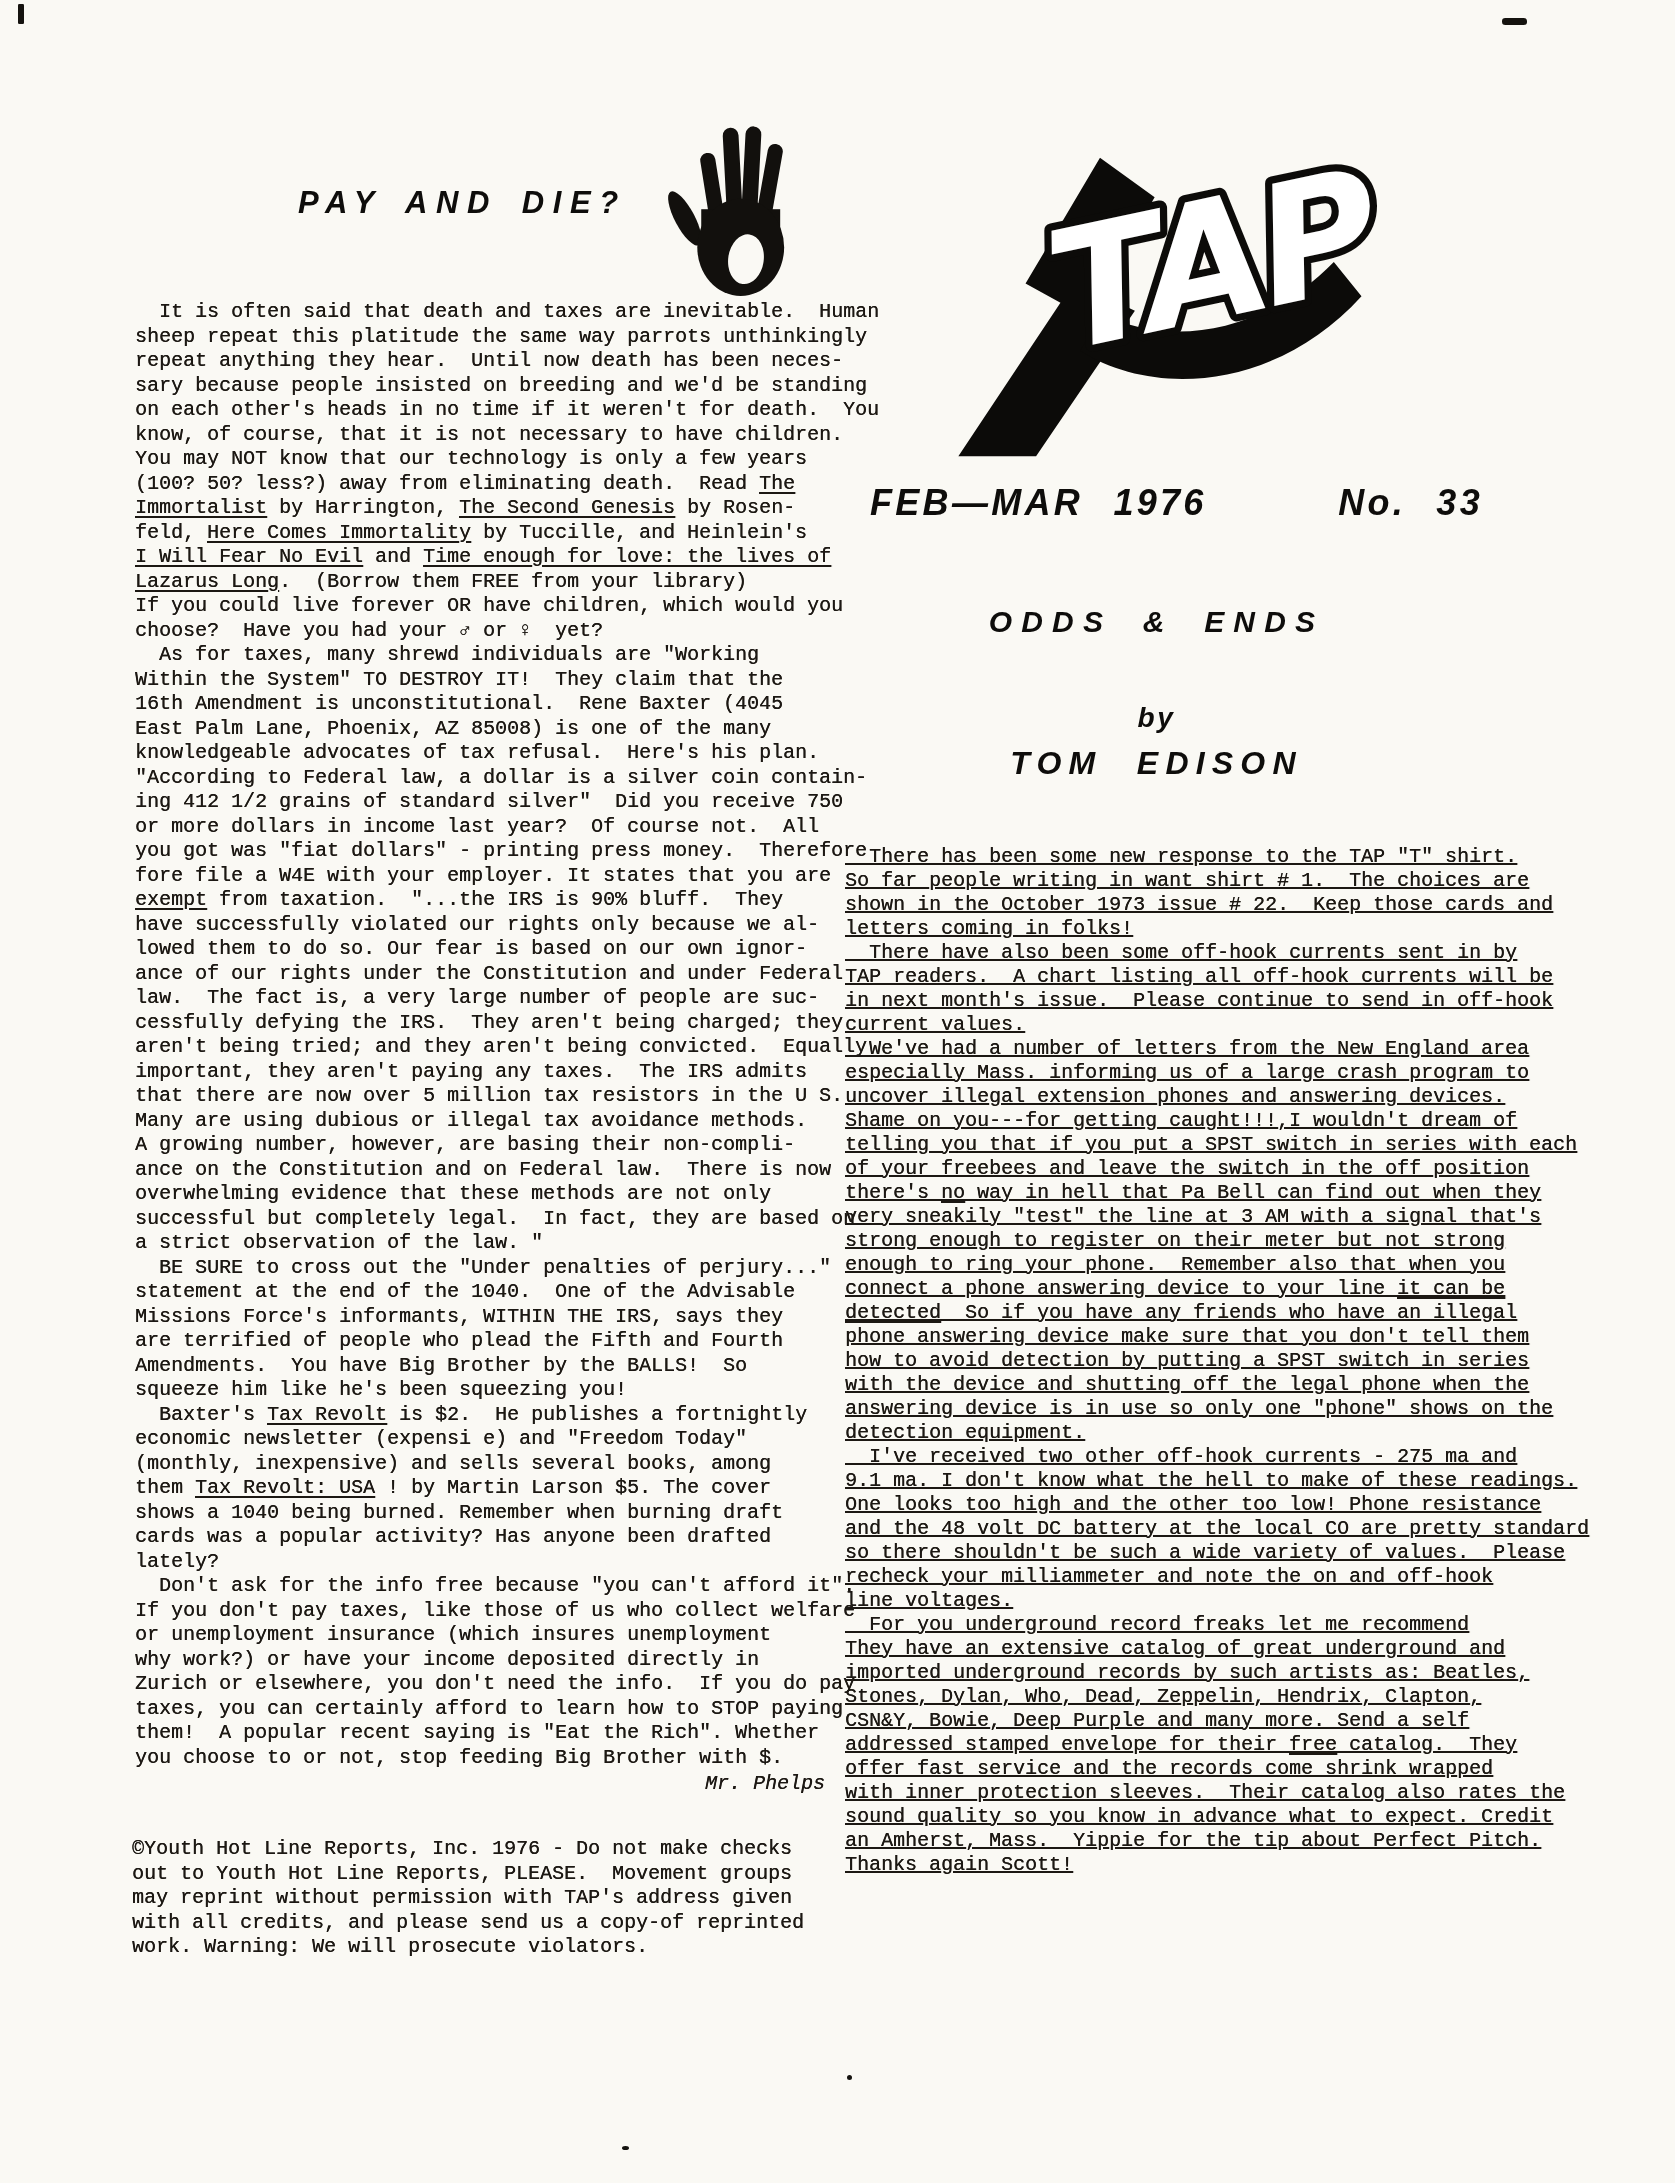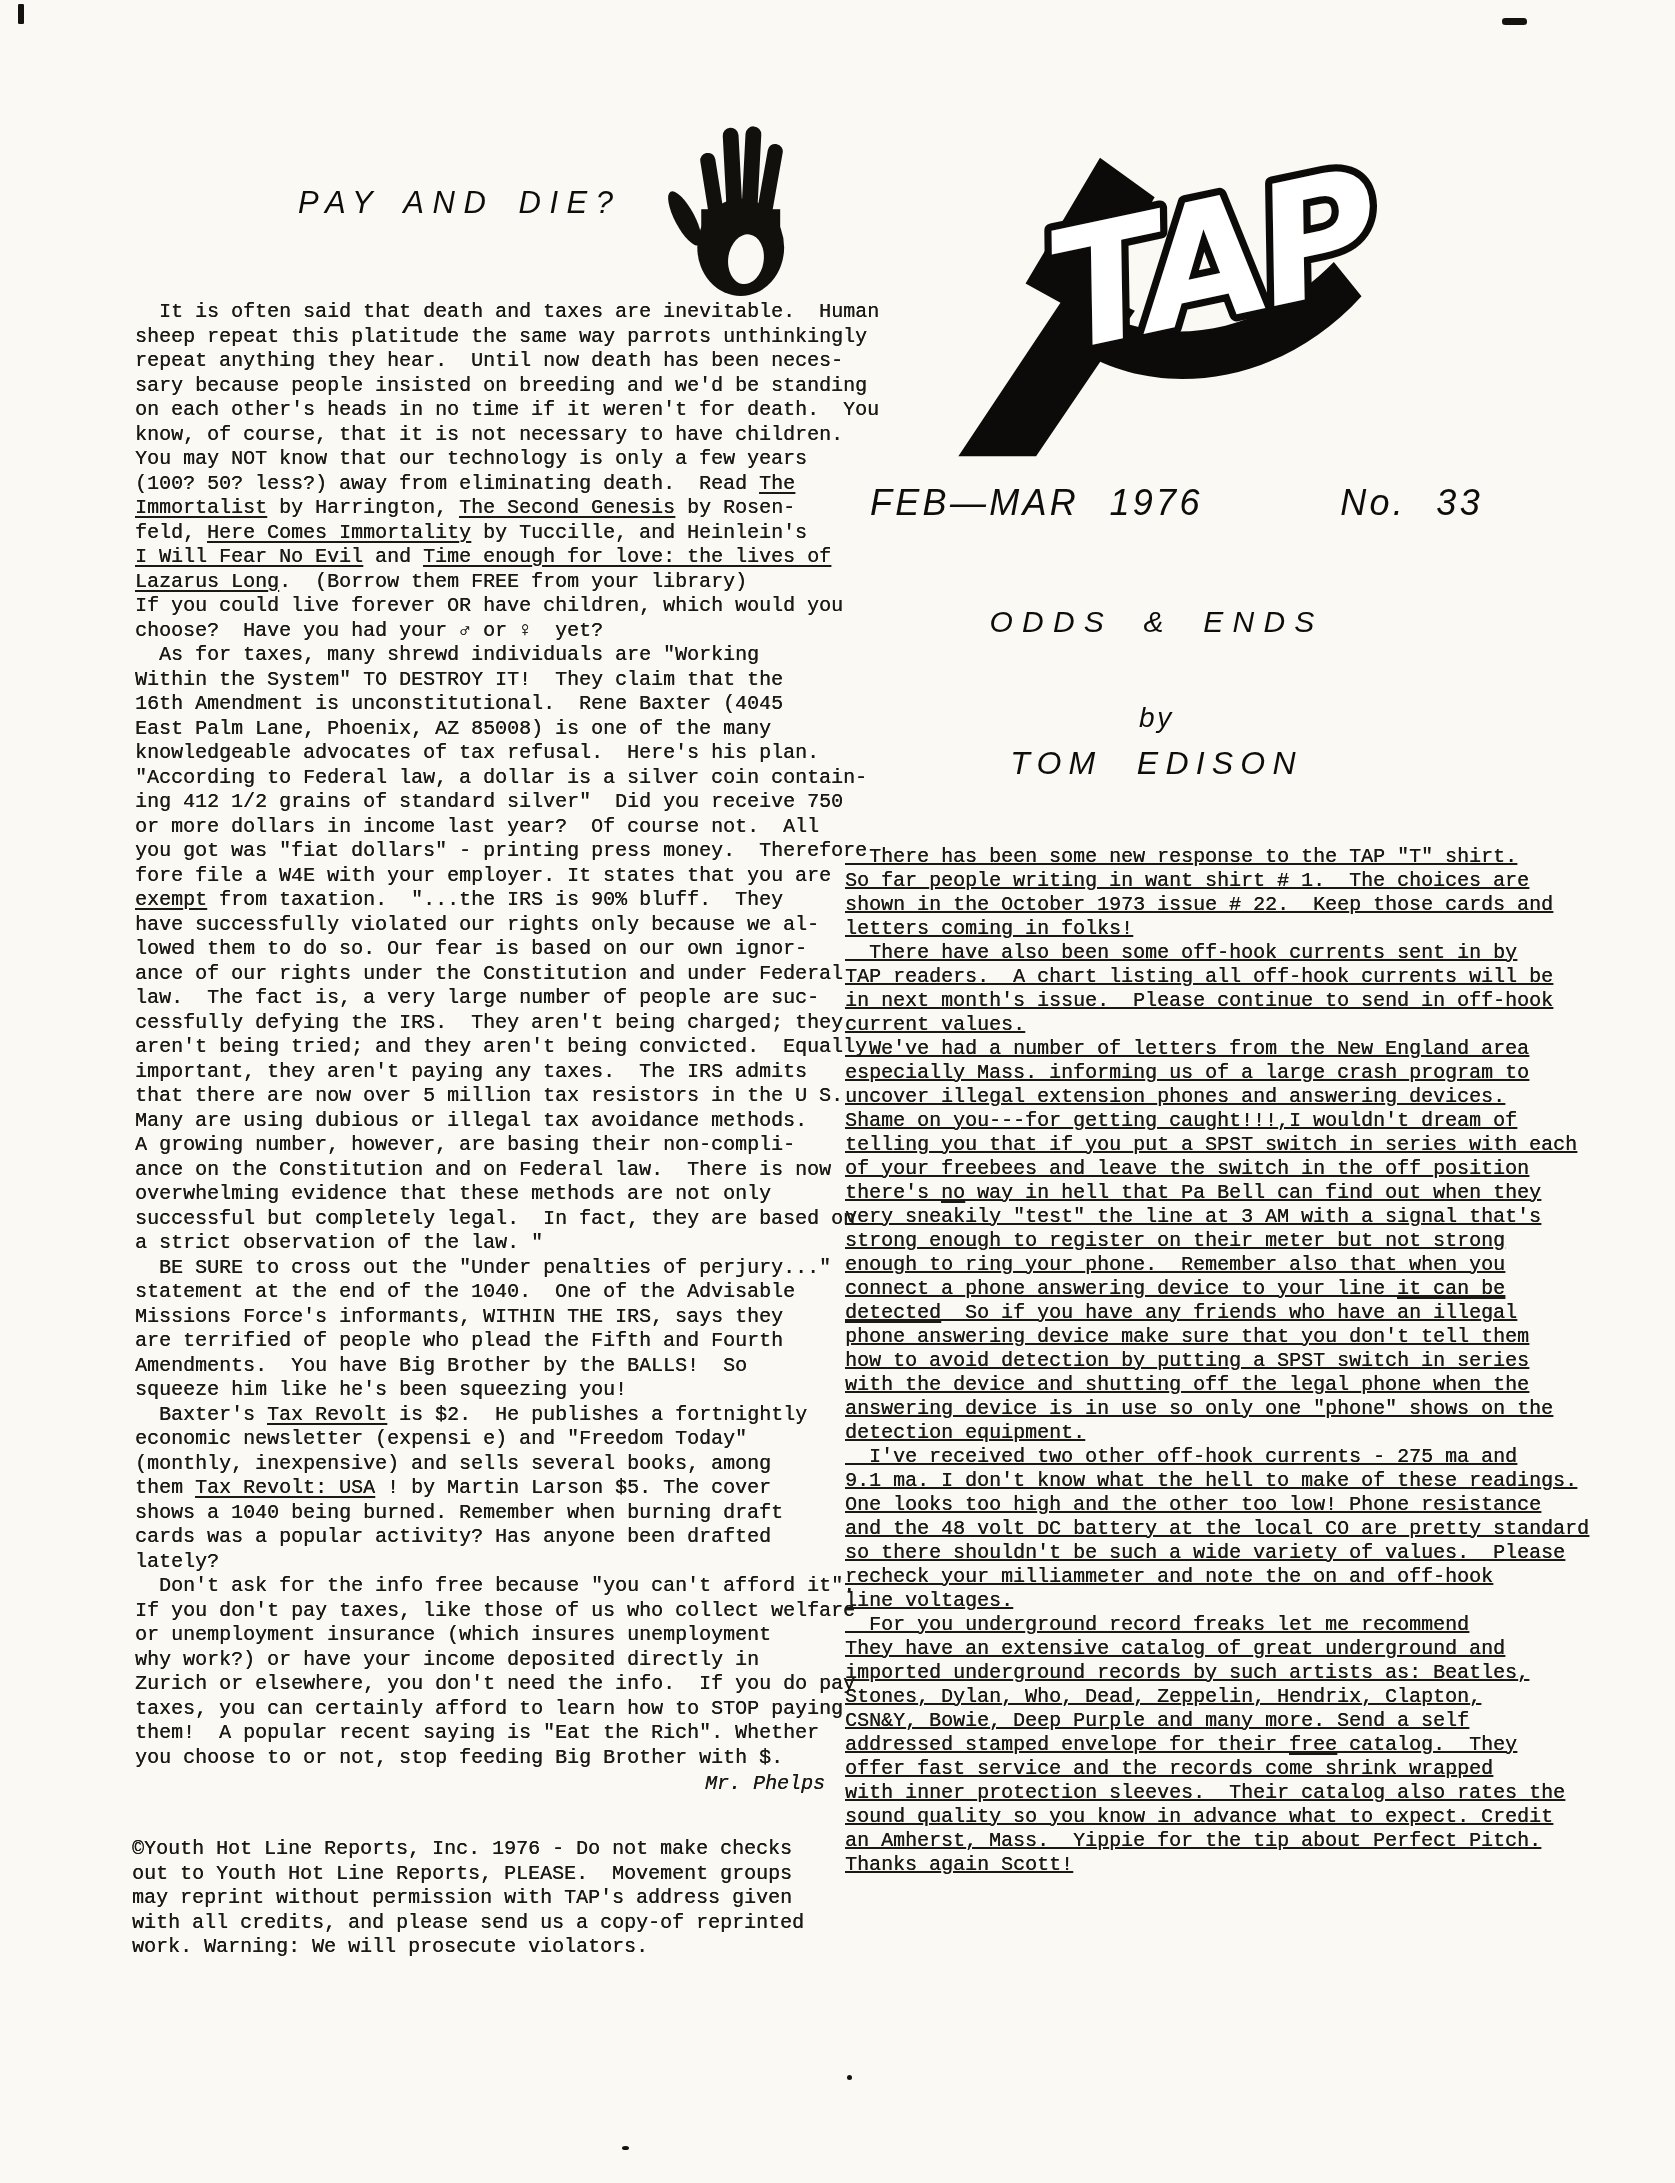--- a/index.html
+++ b/index.html
@@ -5,21 +5,21 @@
   html,body{margin:0;padding:0;}
   body{
     width:1675px;height:2183px;position:relative;
     background:#f6f5ef;
     font-family:"Liberation Mono","DejaVu Sans Mono",monospace;
     color:#1c1813;
   }
   .page{position:absolute;inset:0;background:#faf9f4;overflow:hidden;}
   .headline{
     font-family:"Liberation Sans","DejaVu Sans",sans-serif;
-    font-weight:normal;font-style:italic;color:#0e0d0b;
+    font-weight:bold;font-style:italic;color:#0e0d0b;
     white-space:nowrap;line-height:1;
   }
   .body-text{
     position:absolute;white-space:pre-wrap;
     font-size:20px;line-height:24.5px;
     text-shadow:0.2px 0 0 currentColor;
   }
   .body-text u{text-decoration-thickness:1.6px;text-underline-offset:3.3px;}
   .pay-title{position:absolute;left:298px;top:187px;font-size:31px;letter-spacing:8.6px;word-spacing:6.6px;}
   .hand{position:absolute;left:667px;top:125px;}

